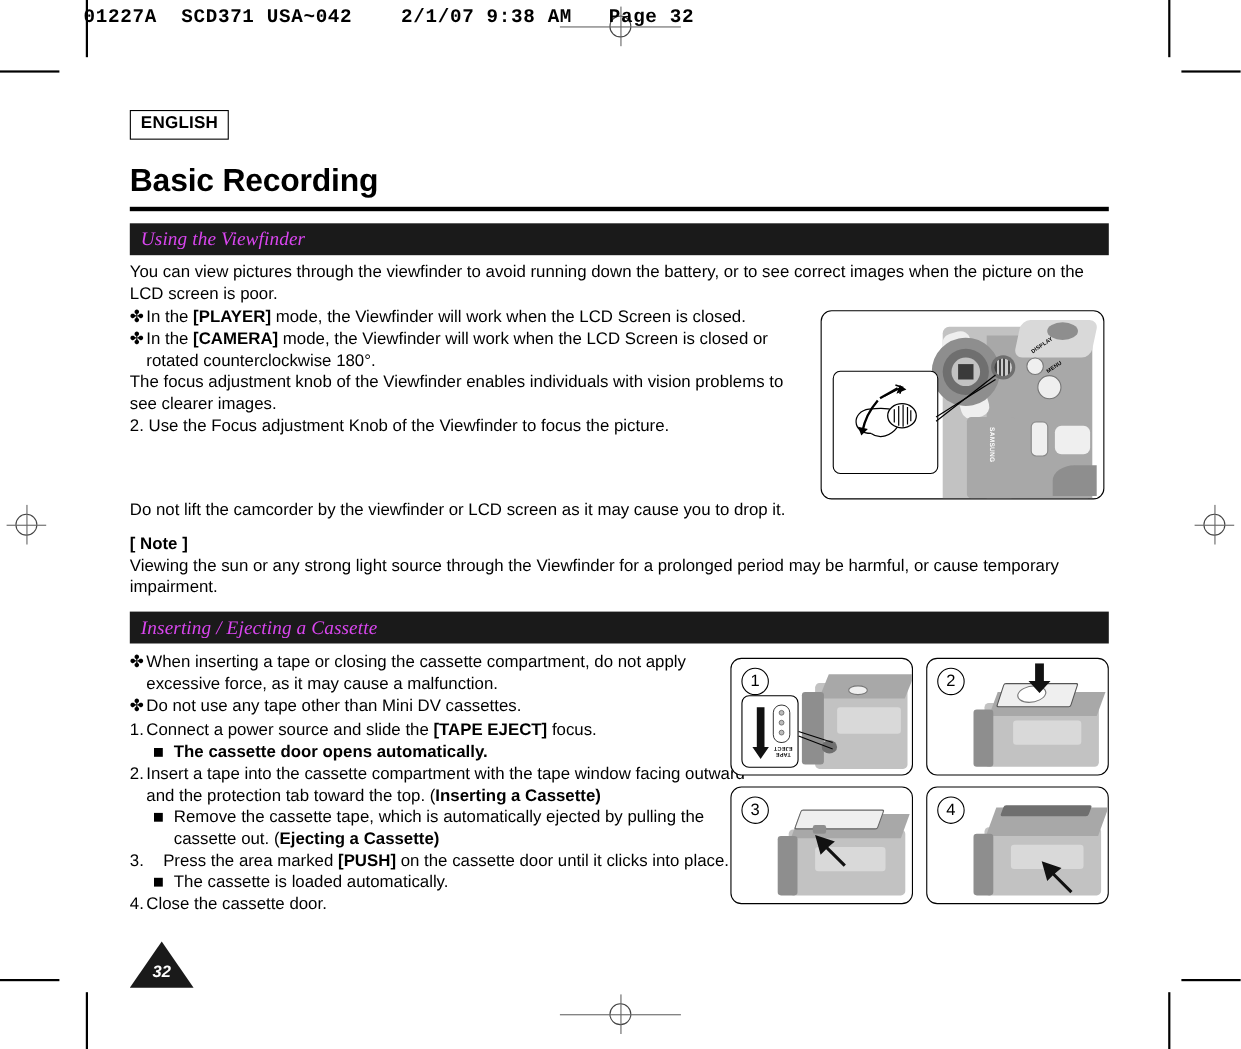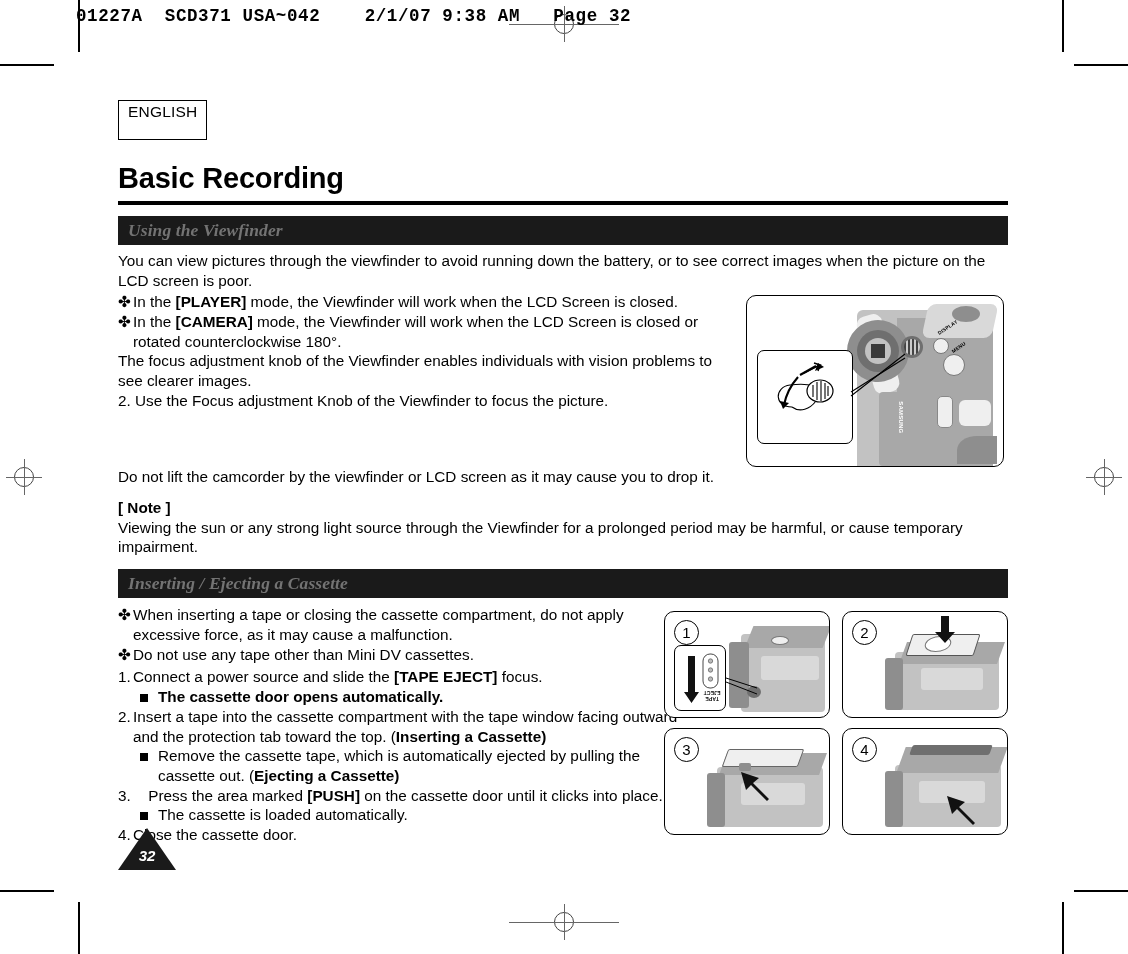--- a/index.html
+++ b/index.html
@@ -33,35 +33,35 @@
     font-family:"Liberation Mono", monospace;
     font-size:17.5px; font-weight:bold; letter-spacing:0.6px;
     white-space:pre; color:#000;
   }
 
   
   .page { position:absolute; left:118px; top:100px; width:890px; }
 
   .lang-box {
     display:inline-block; border:1.6px solid #000;
-    padding:2px 9px 19px 9px;
-    font-size:15.5px; font-weight:normal; letter-spacing:0.2px;
+    padding:2px 9px 6px 9px;
+    font-size:15.5px; font-weight:bold; letter-spacing:0.2px;
     line-height:1.1;
   }
 
   h1.doc-title {
     font-size:29px; font-weight:bold; letter-spacing:-0.2px;
     margin-top:23px; line-height:1.05;
   }
   .title-rule { height:3.2px; background:#000; margin-top:8px; }
 
   .bar {
-    background:#1a1a1a; color:#737373;
+    background:#1a1a1a; color:#d946ef;
     font-family:"Liberation Serif", serif;
-    font-style:italic; font-weight:bold;
+    font-style:italic; font-weight:normal;
     font-size:17.5px; letter-spacing:0.1px;
     padding:4px 0 5px 10px;
     line-height:1.15;
   }
 
   .body { font-size:15.3px; line-height:1.29; }
   .body p { margin:0; }
 
   .twocol { display:flex; }
   .col-left { width:628px; }
@@ -105,21 +105,21 @@
 
   .inset-box {
     position:absolute; border:1.3px solid #000; border-radius:7px; background:#fff;
   }
   .tiny-label {
     position:absolute; font-size:5px; font-weight:bold;
     letter-spacing:0.2px; text-align:center; line-height:1.1;
   }
 
   
-  .pagenum { position:absolute; left:118px; top:828px; width:58px; height:42px; }
+  .pagenum { position:absolute; left:118px; top:856px; width:58px; height:42px; }
   .pagenum .tri {
     position:absolute; left:0; top:0;
     width:0; height:0;
     border-left:29px solid transparent;
     border-right:29px solid transparent;
     border-bottom:42px solid #1a1a1a;
   }
   .pagenum .pn {
     position:absolute; left:0; top:19px; width:58px; text-align:center;
     color:#fff; font-size:15px; font-weight:bold; font-style:italic;

